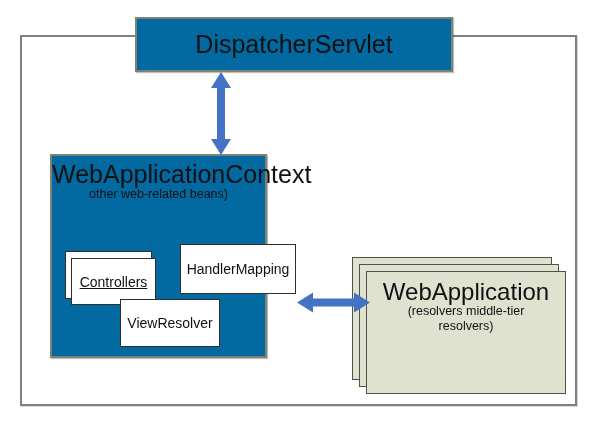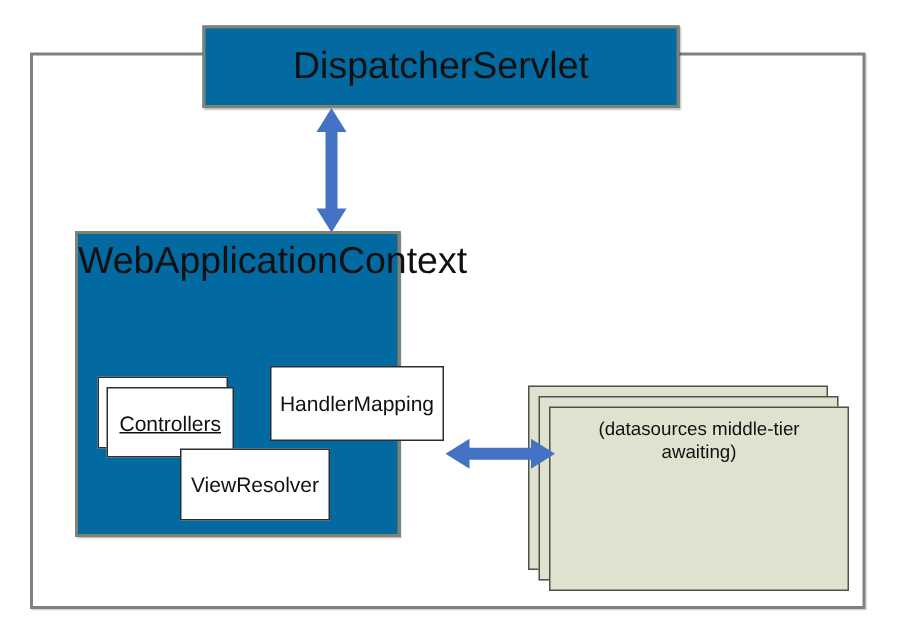--- a/index.html
+++ b/index.html
@@ -119,37 +119,39 @@
   <div class="green-box dispatcher-box">
     <div class="big-title">DispatcherServlet</div>
   </div>
 
   <svg class="arrow-svg v-arrow" width="26" height="83" viewBox="0 0 26 83">
     <polygon points="13,0 3,16 9,16 9,67 3,67 13,83 23,67 17,67 17,16 23,16" fill="#4472c4"></polygon>
   </svg>
 
   <div class="green-box wac-box">
     <div class="big-title">WebApplicationContext</div>
+    <div class="sub-line">other web-related beans)</div>
 
     <div class="white-box controllers-back"></div>
     <div class="white-box controllers-front">
       <span>Controllers</span>
     </div>
     <div class="white-box view-resolver">
       <span>ViewResolver</span>
     </div>
     <div class="white-box handler-mapping">
       <span>HandlerMapping</span>
     </div>
   </div>
 
   <svg class="arrow-svg h-arrow" width="73" height="23" viewBox="0 0 73 23">
     <polygon points="0,11.5 16,1.5 16,7.5 57,7.5 57,1.5 73,11.5 57,21.5 57,15.5 16,15.5 16,21.5" fill="#4472c4"></polygon>
   </svg>
 
   <div class="stack-box stack-back"></div>
   <div class="stack-box stack-mid"></div>
   <div class="stack-box stack-front">
-    <div class="sub-line">(datasources middle-tier</div>
-    <div class="sub-line">awaiting)</div>
+    <div class="title-line">WebApplication</div>
+    <div class="sub-line">(resolvers middle-tier</div>
+    <div class="sub-line">resolvers)</div>
   </div>
 
 </div>
 
 </body></html>

